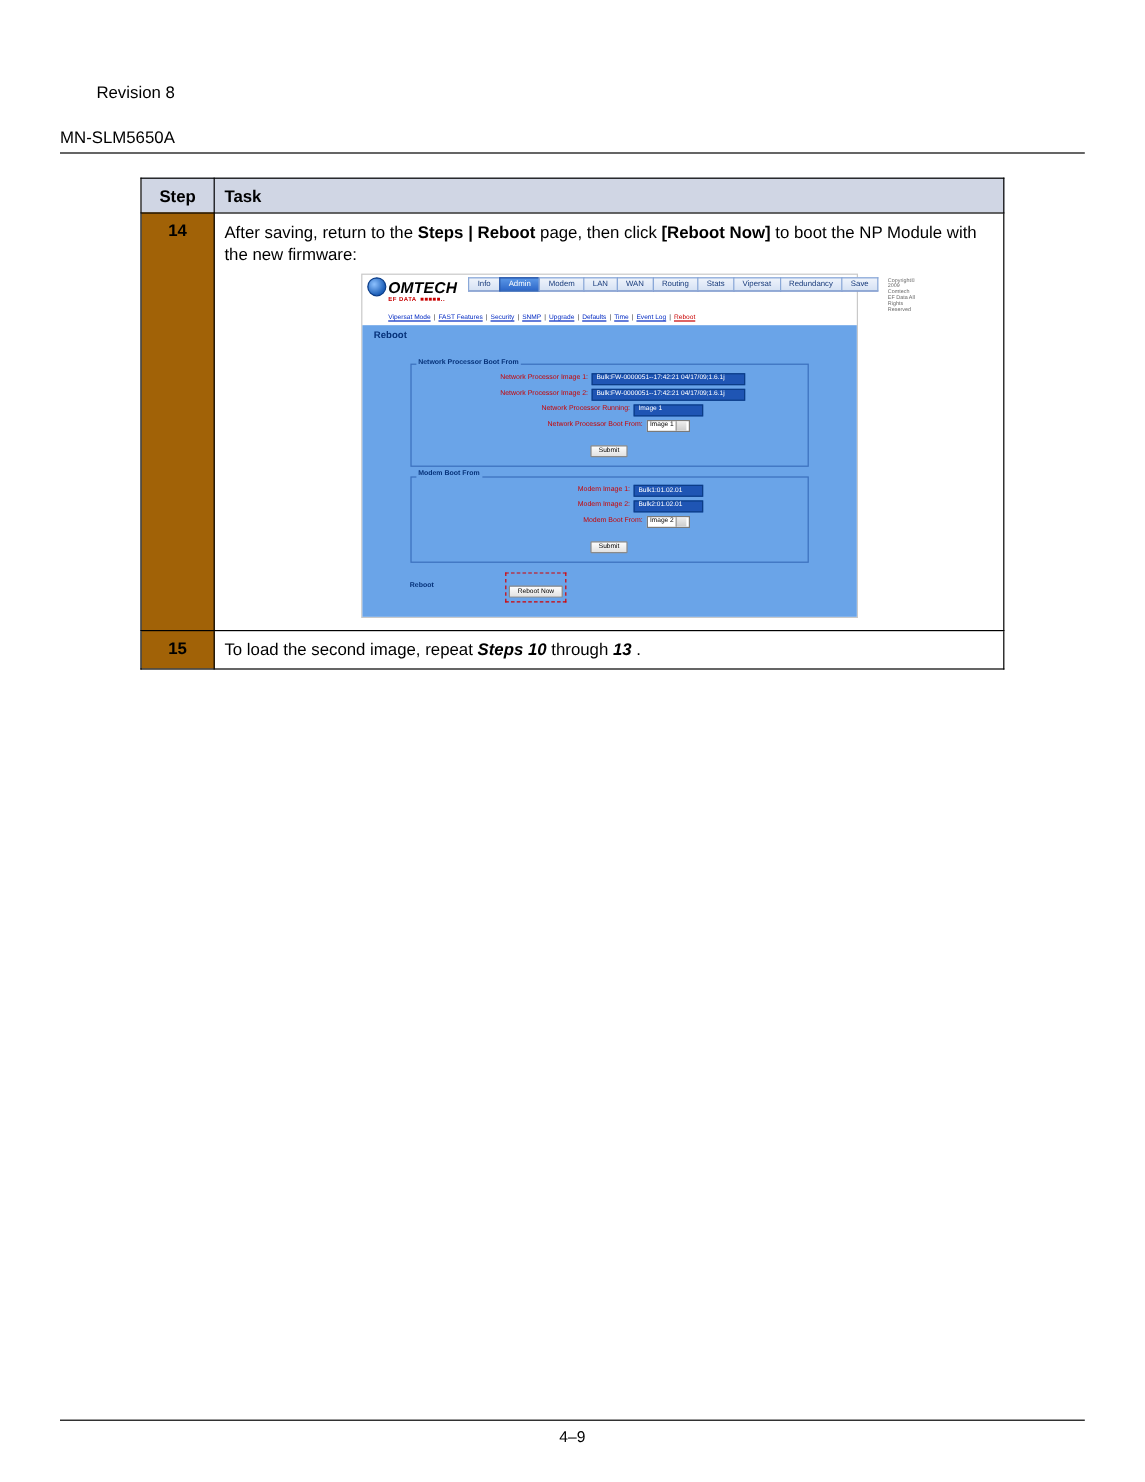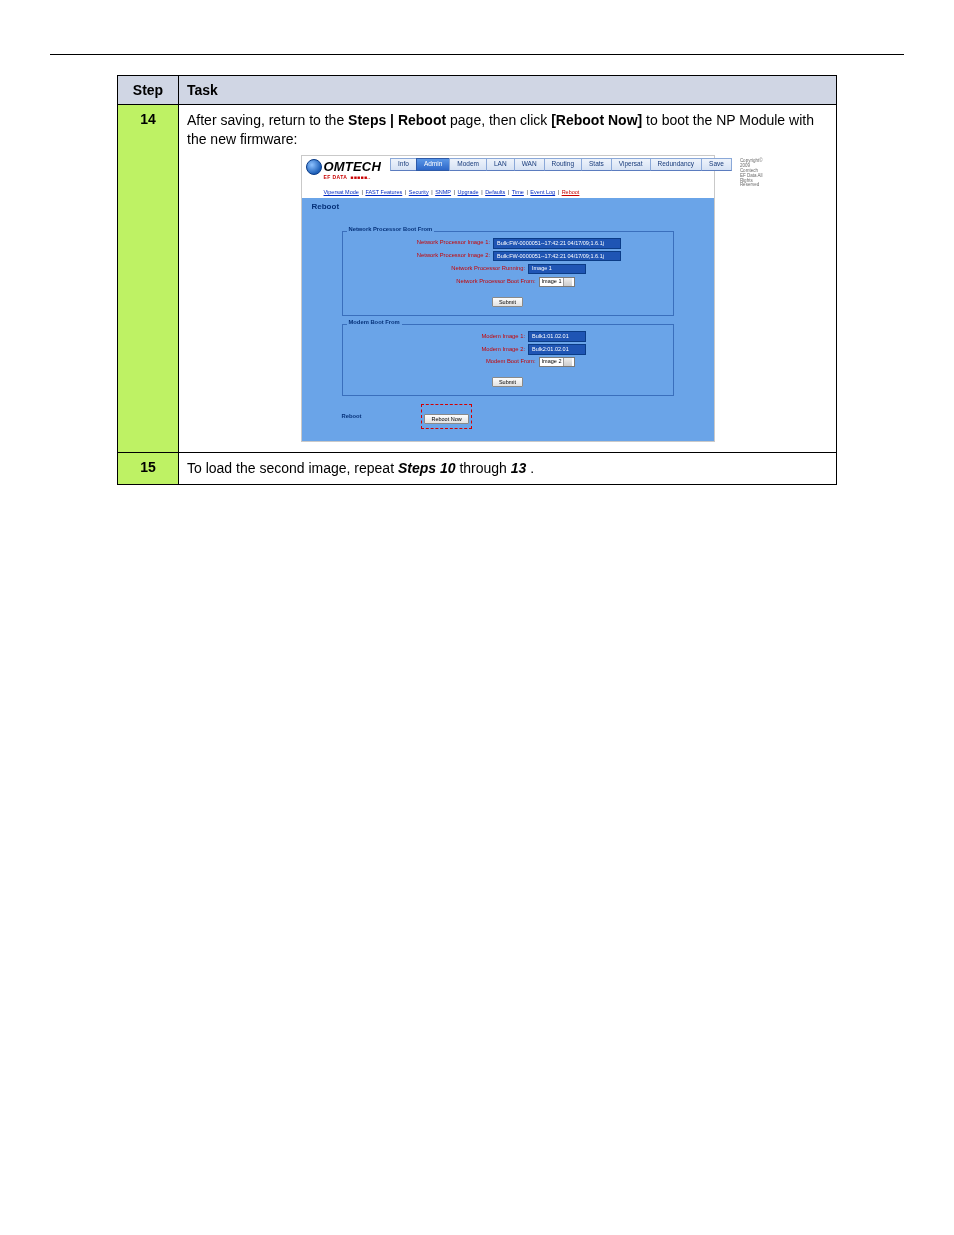--- a/index.html
+++ b/index.html
@@ -41,21 +41,21 @@
     border: 1.5px solid #000;
     padding: 6px 8px;
     vertical-align: top;
   }
   table.steps th {
     background: #d0d6e4;
     text-align: left;
     font-weight: bold;
   }
   table.steps th.step-col { width: 44px; text-align: center; }
-  table.steps td.step-num { text-align: center; font-weight: bold; background: #bef264; }
+  table.steps td.step-num { text-align: center; font-weight: bold; background: #a16207; }
   .task-text { line-height: 1.35; }
 
   
   .shot {
     width: 412px;
     margin: 6px auto 4px auto;
     border: 1px solid #c9c9c9;
     background: #fff;
     font-family: Verdana, Arial, sans-serif;
   }
@@ -220,20 +220,24 @@
     font-size: 13px;
     border-top: 1px solid #000;
     padding-top: 6px;
   }
 </style>
 </head>
 <body>
 
 <div class="page">
   <div class="header-row">
+    <div class="right">
+      <span>Revision 8</span><br>
+      <span>MN-SLM5650A</span>
+    </div>
   </div>
   <hr class="header-rule">
 
   <table class="steps">
     <thead>
       <tr>
         <th class="step-col">Step</th>
         <th>Task</th>
       </tr>
     </thead>
@@ -348,13 +352,16 @@
           <span>To load the second image, repeat </span>
           <b><i>Steps 10</i></b>
           <span> through </span>
           <b><i>13</i></b>
           <span>.</span>
         </td>
       </tr>
     </tbody>
   </table>
 
+  <div class="footer">
+    <span>4–9</span>
+  </div>
 </div>
 
 </body></html>

